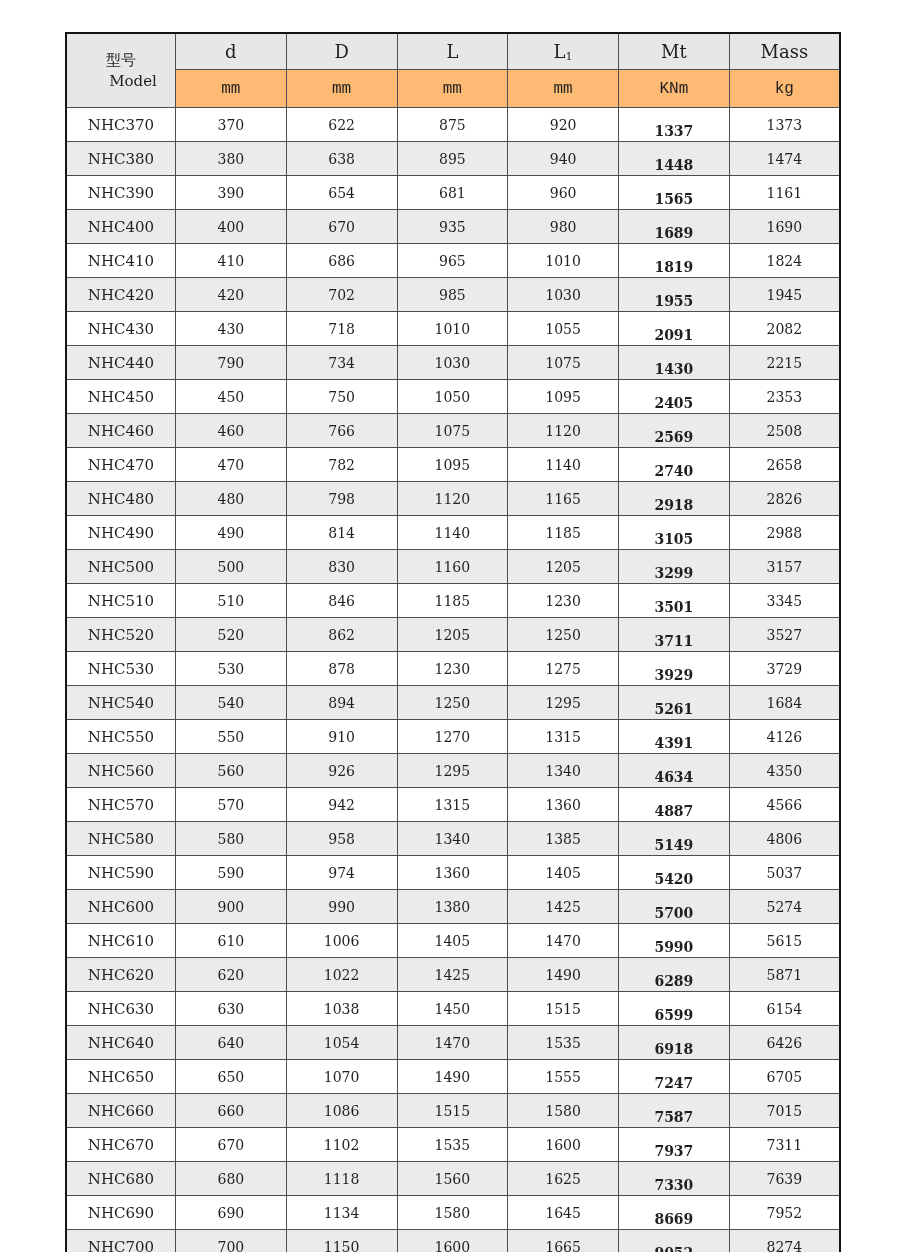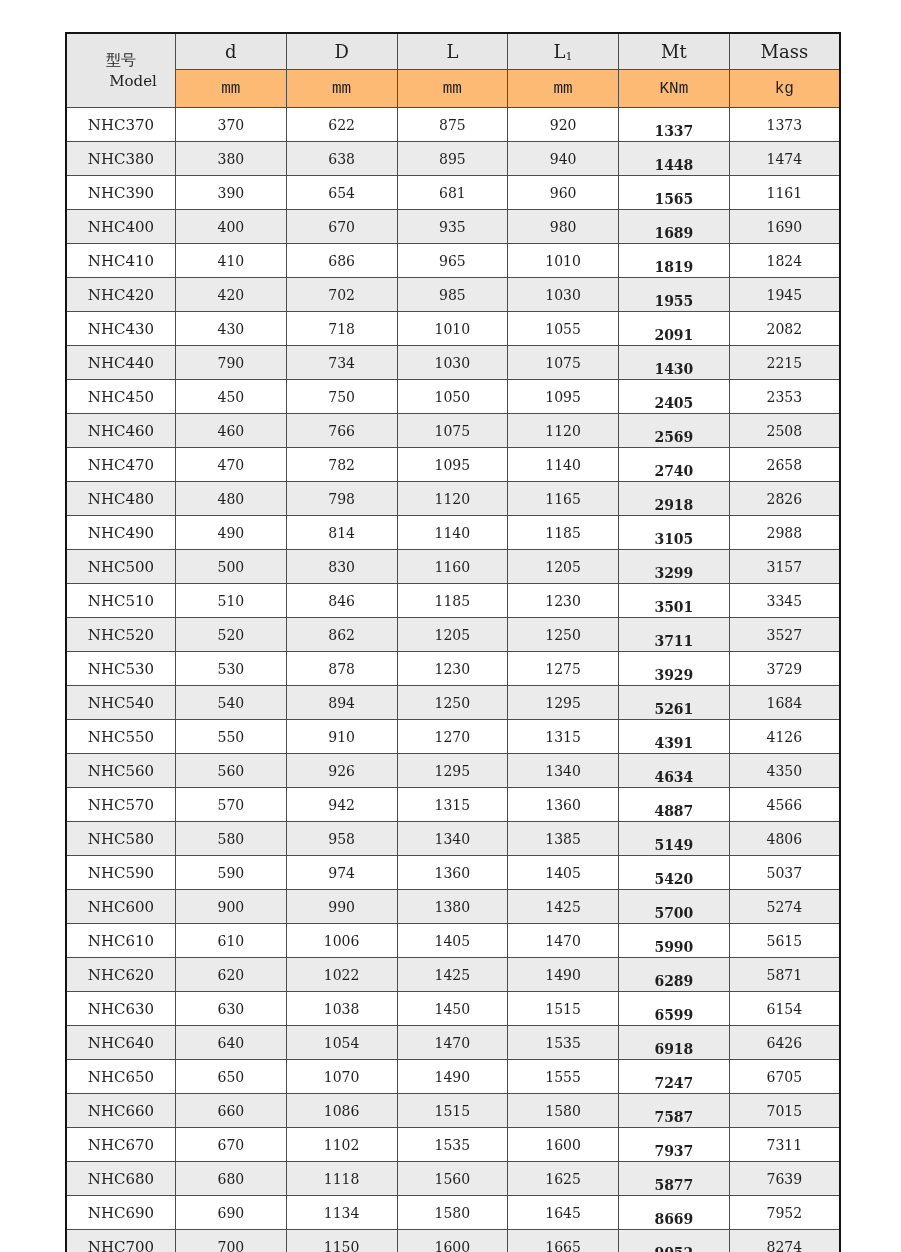--- a/index.html
+++ b/index.html
@@ -376,21 +376,21 @@
           <td>1600</td>
           <td class="mt-cell"><span>7937</span></td>
           <td>7311</td>
         </tr>
         <tr>
           <td class="model-cell">NHC680</td>
           <td>680</td>
           <td>1118</td>
           <td>1560</td>
           <td>1625</td>
-          <td class="mt-cell"><span>5877</span></td>
+          <td class="mt-cell"><span>7330</span></td>
           <td>7639</td>
         </tr>
         <tr>
           <td class="model-cell">NHC690</td>
           <td>690</td>
           <td>1134</td>
           <td>1580</td>
           <td>1645</td>
           <td class="mt-cell"><span>8669</span></td>
           <td>7952</td>

